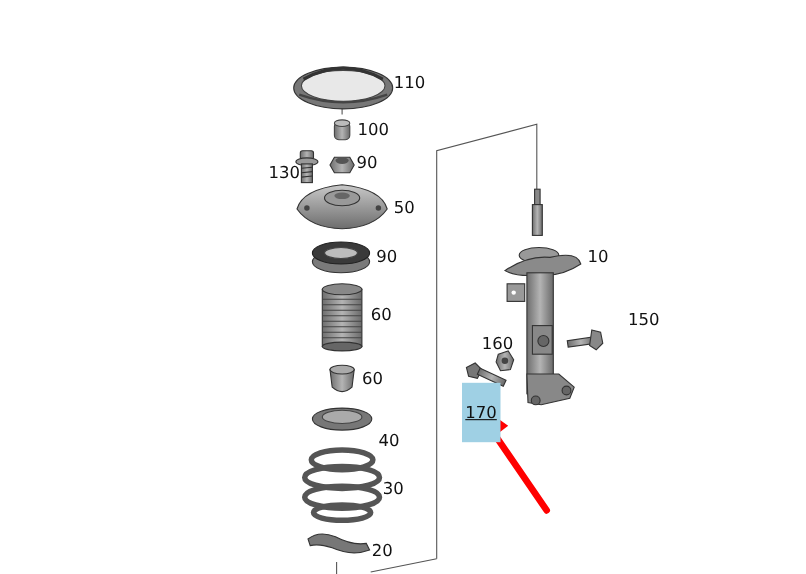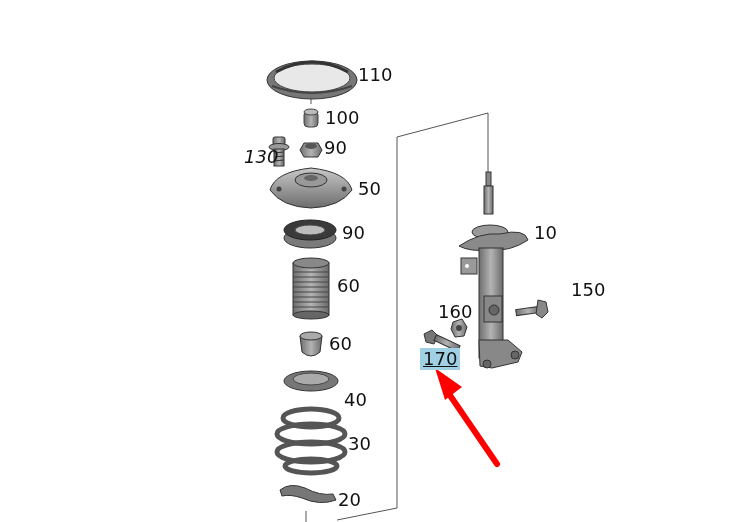--- a/index.html
+++ b/index.html
@@ -1,18 +1,18 @@
 <!DOCTYPE html>
 <html><head>
 <meta charset="utf-8">
 <style>
   html, body { margin:0; padding:0; background:#ffffff; }
   body { width:733px; height:522px; position:relative; overflow:hidden; font-family:"DejaVu Sans", sans-serif; }
   #canvas { position:absolute; left:0; top:0; width:733px; height:522px; }
-  .callout { position:absolute; font-size:18px; color:#111; line-height:16px; cursor:pointer; }
+  .callout { position:absolute; font-size:15px; color:#111; line-height:16px; cursor:pointer; }
   .callout.active { background:#9fd0e4; padding:0 3px; }
 </style>
 </head>
 <body>
 
 <svg id="canvas" viewBox="0 0 733 522" xmlns="http://www.w3.org/2000/svg">
   <defs>
     <linearGradient id="g1" x1="0" y1="0" x2="1" y2="0">
       <stop offset="0" stop-color="#6e6e6e"></stop>
       <stop offset="0.5" stop-color="#b4b4b4"></stop>
@@ -142,24 +142,24 @@
 
   <g>
     <line x1="497" y1="464" x2="447" y2="391" stroke="#ff0000" stroke-width="6" stroke-linecap="round"></line>
     <polygon points="435,368 462,387 445,400" fill="#ff0000"></polygon>
   </g>
 </svg>
 
 <span class="callout" style="left:358px; top:67px;">110</span>
 <span class="callout" style="left:325px; top:110px;">100</span>
 <span class="callout" style="left:324px; top:140px;">90</span>
-<span class="callout" style="left:244px; top:149px;font-style:italic;">130</span>
+<span class="callout" style="left:244px; top:149px;">130</span>
 <span class="callout" style="left:358px; top:181px;">50</span>
 <span class="callout" style="left:342px; top:225px;">90</span>
 <span class="callout" style="left:337px; top:278px;">60</span>
 <span class="callout" style="left:329px; top:336px;">60</span>
 <span class="callout" style="left:344px; top:372px;margin-top:20px;">40</span>
 <span class="callout" style="left:348px; top:436px;">30</span>
 <span class="callout" style="left:338px; top:492px;">20</span>
 <span class="callout" style="left:534px; top:225px;">10</span>
 <span class="callout" style="left:528px; top:282px;margin-left:43px;">150</span>
 <span class="callout" style="left:438px; top:304px;">160</span>
-<span class="callout active" style="left:420px; top:348px; padding:3px 3px;text-decoration:underline;">170</span>
+<span class="callout active" style="left:420px; top:348px; padding:19px 3px;text-decoration:underline;">170</span>
 
 </body></html>

